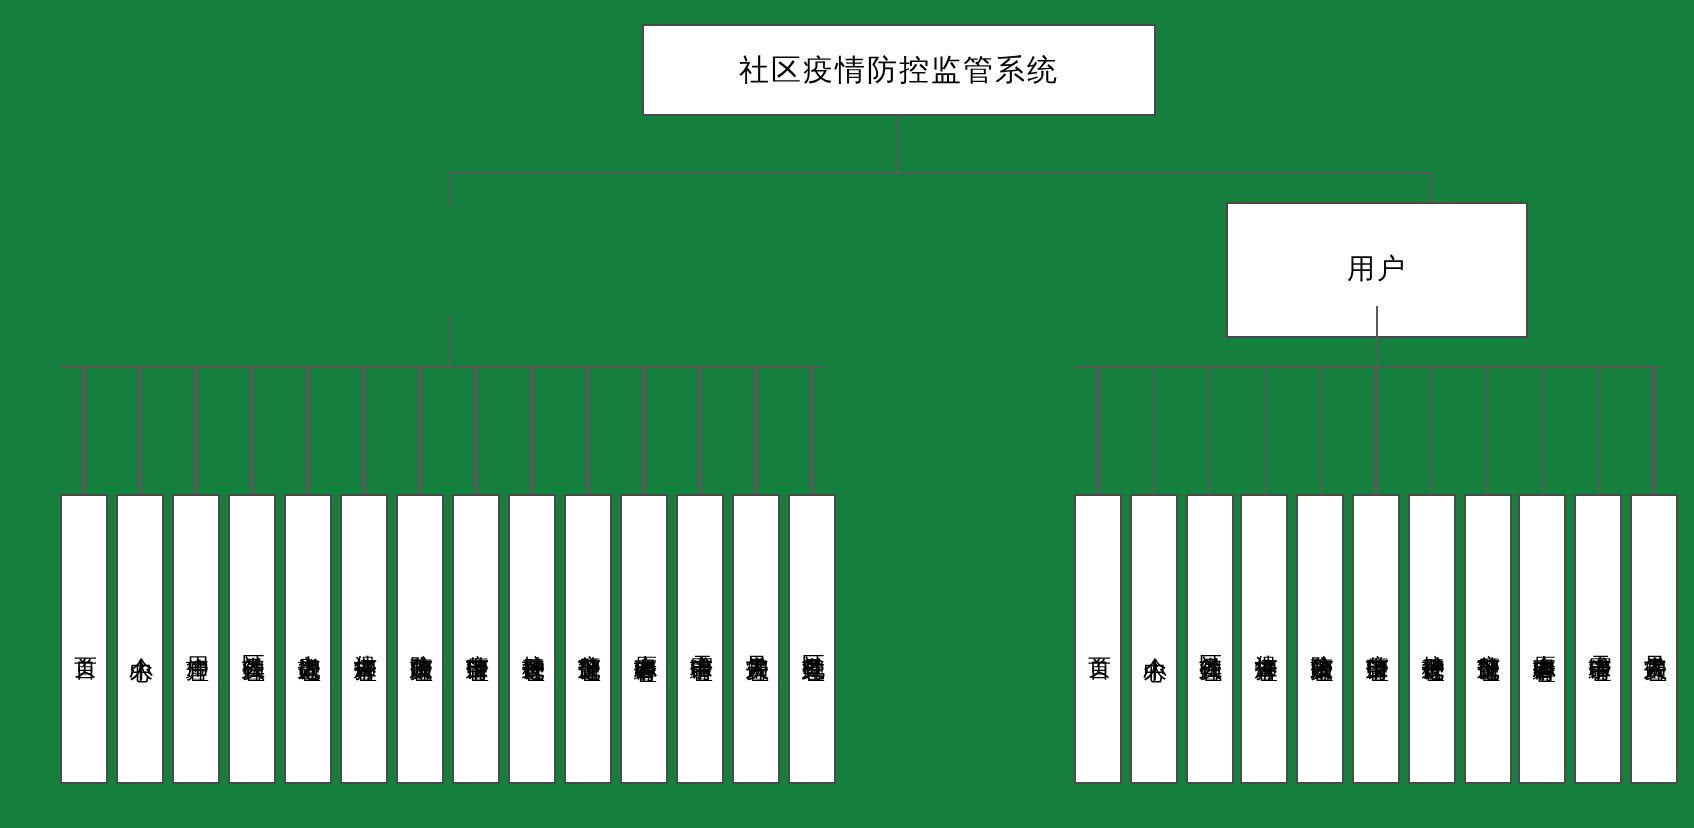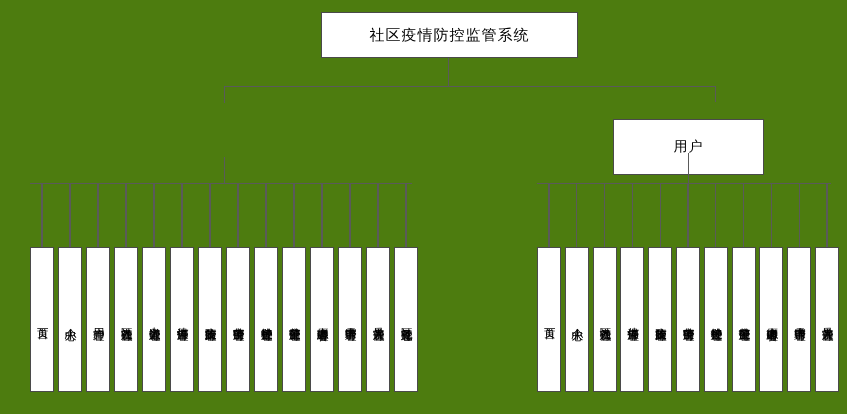--- a/index.html
+++ b/index.html
@@ -8,21 +8,21 @@
     padding: 0;
     background: #ffffff;
   }
   body {
     font-family: "DejaVu Sans", "Liberation Sans", sans-serif;
   }
   #canvas {
     position: relative;
     width: 847px;
     height: 414px;
-    background: #4d7c0f;
+    background: #15803d;
     overflow: hidden;
   }
   
   .node {
     position: absolute;
     box-sizing: border-box;
     border: 1.3px solid #4a4a4a;
     background: #ffffff;
     display: flex;
     align-items: center;
@@ -76,21 +76,21 @@
   </div>
 
   <div class="line v" style="left:448px; top:58px; width:1.3px; height:29px;"></div>
 
   <div class="line h" style="left:224px; top:86px; width:492px; height:1.3px;"></div>
 
   <div class="line v" style="left:224px; top:86px; width:1.3px; height:17px;"></div>
   <div class="line v" style="left:715px; top:86px; width:1.3px; height:16px;"></div>
 
 
-  <div class="node level2" style="left:613px; top:101px; width:151px; height:56px;margin-top:18px;">
+  <div class="node level2" style="left:613px; top:101px; width:151px; height:68px;">
     <span>用户</span>
   </div>
 
   <div class="line v" style="left:224px; top:157px; width:1.3px; height:27px;"></div>
   <div class="line v" style="left:688px; top:153px; width:1.3px; height:31px;"></div>
 
   <div class="line h" style="left:30px; top:183px; width:382px; height:1.3px;"></div>
   <div class="line h" style="left:537px; top:183px; width:294px; height:1.3px;"></div>
 
   <div id="leaf-layer">

